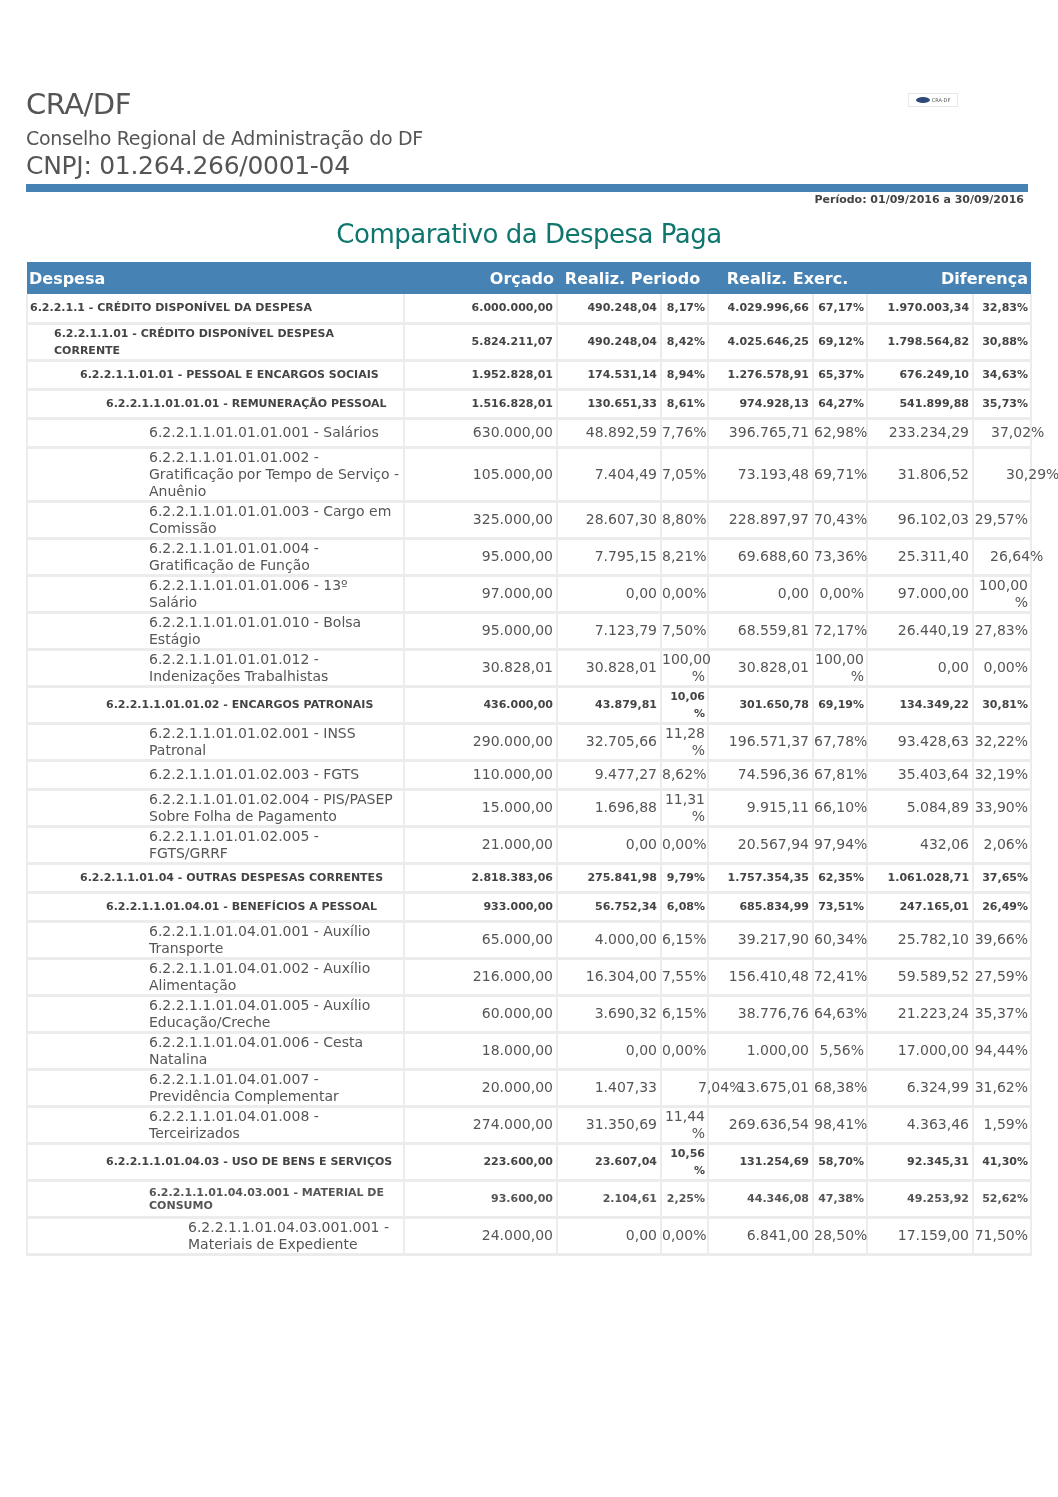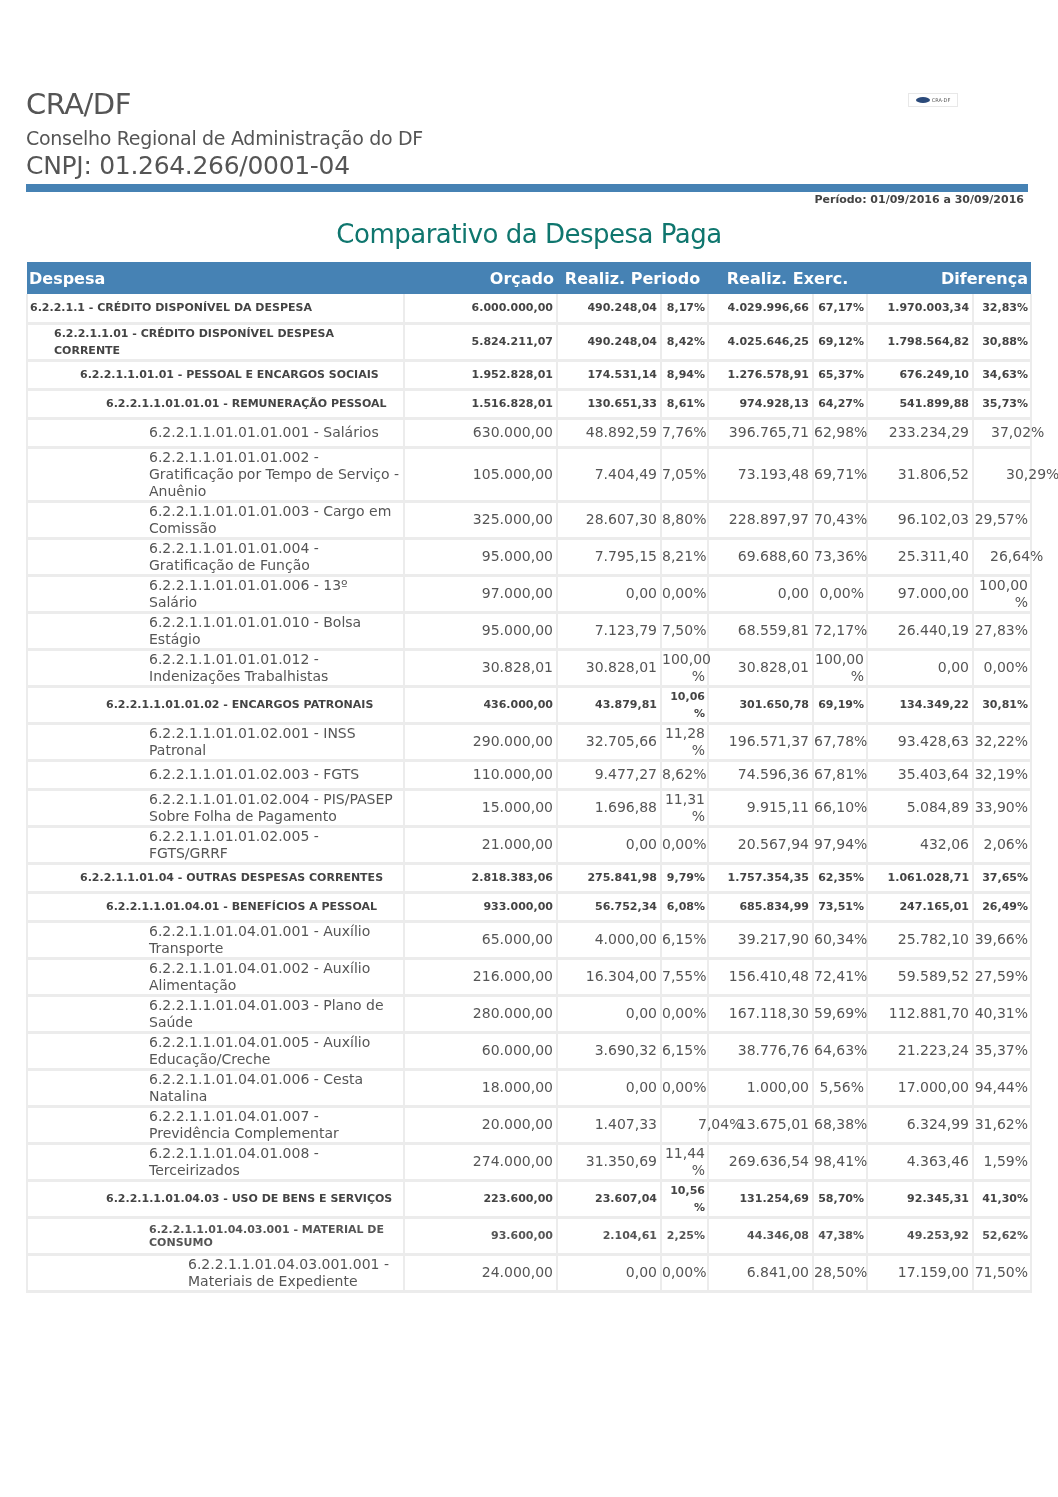--- a/index.html
+++ b/index.html
@@ -299,32 +299,20 @@
           <span class="desc-l5">6.2.2.1.1.01.04.01.002 - Auxílio Alimentação</span>
         </td>
         <td>216.000,00</td>
         <td>16.304,00</td>
         <td class="pct" style="word-break: normal;">7,55%</td>
         <td>156.410,48</td>
         <td class="pct" style="word-break: normal;">72,41%</td>
         <td>59.589,52</td>
         <td class="pct" style="word-break: normal;">27,59%</td>
       </tr>
-      <tr class="lvl item">
-        <td>
-          <span class="desc-l5">6.2.2.1.1.01.04.01.003 - Plano de Saúde</span>
-        </td>
-        <td>280.000,00</td>
-        <td>0,00</td>
-        <td class="pct" style="word-break: normal;">0,00%</td>
-        <td>167.118,30</td>
-        <td class="pct" style="word-break: normal;">59,69%</td>
-        <td>112.881,70</td>
-        <td class="pct" style="word-break: normal;">40,31%</td>
-      </tr>
       <tr class="lvl item tall">
         <td>
           <span class="desc-l5">6.2.2.1.1.01.04.01.005 - Auxílio Educação/Creche</span>
         </td>
         <td>60.000,00</td>
         <td>3.690,32</td>
         <td class="pct" style="word-break: normal;">6,15%</td>
         <td>38.776,76</td>
         <td class="pct" style="word-break: normal;">64,63%</td>
         <td>21.223,24</td>

